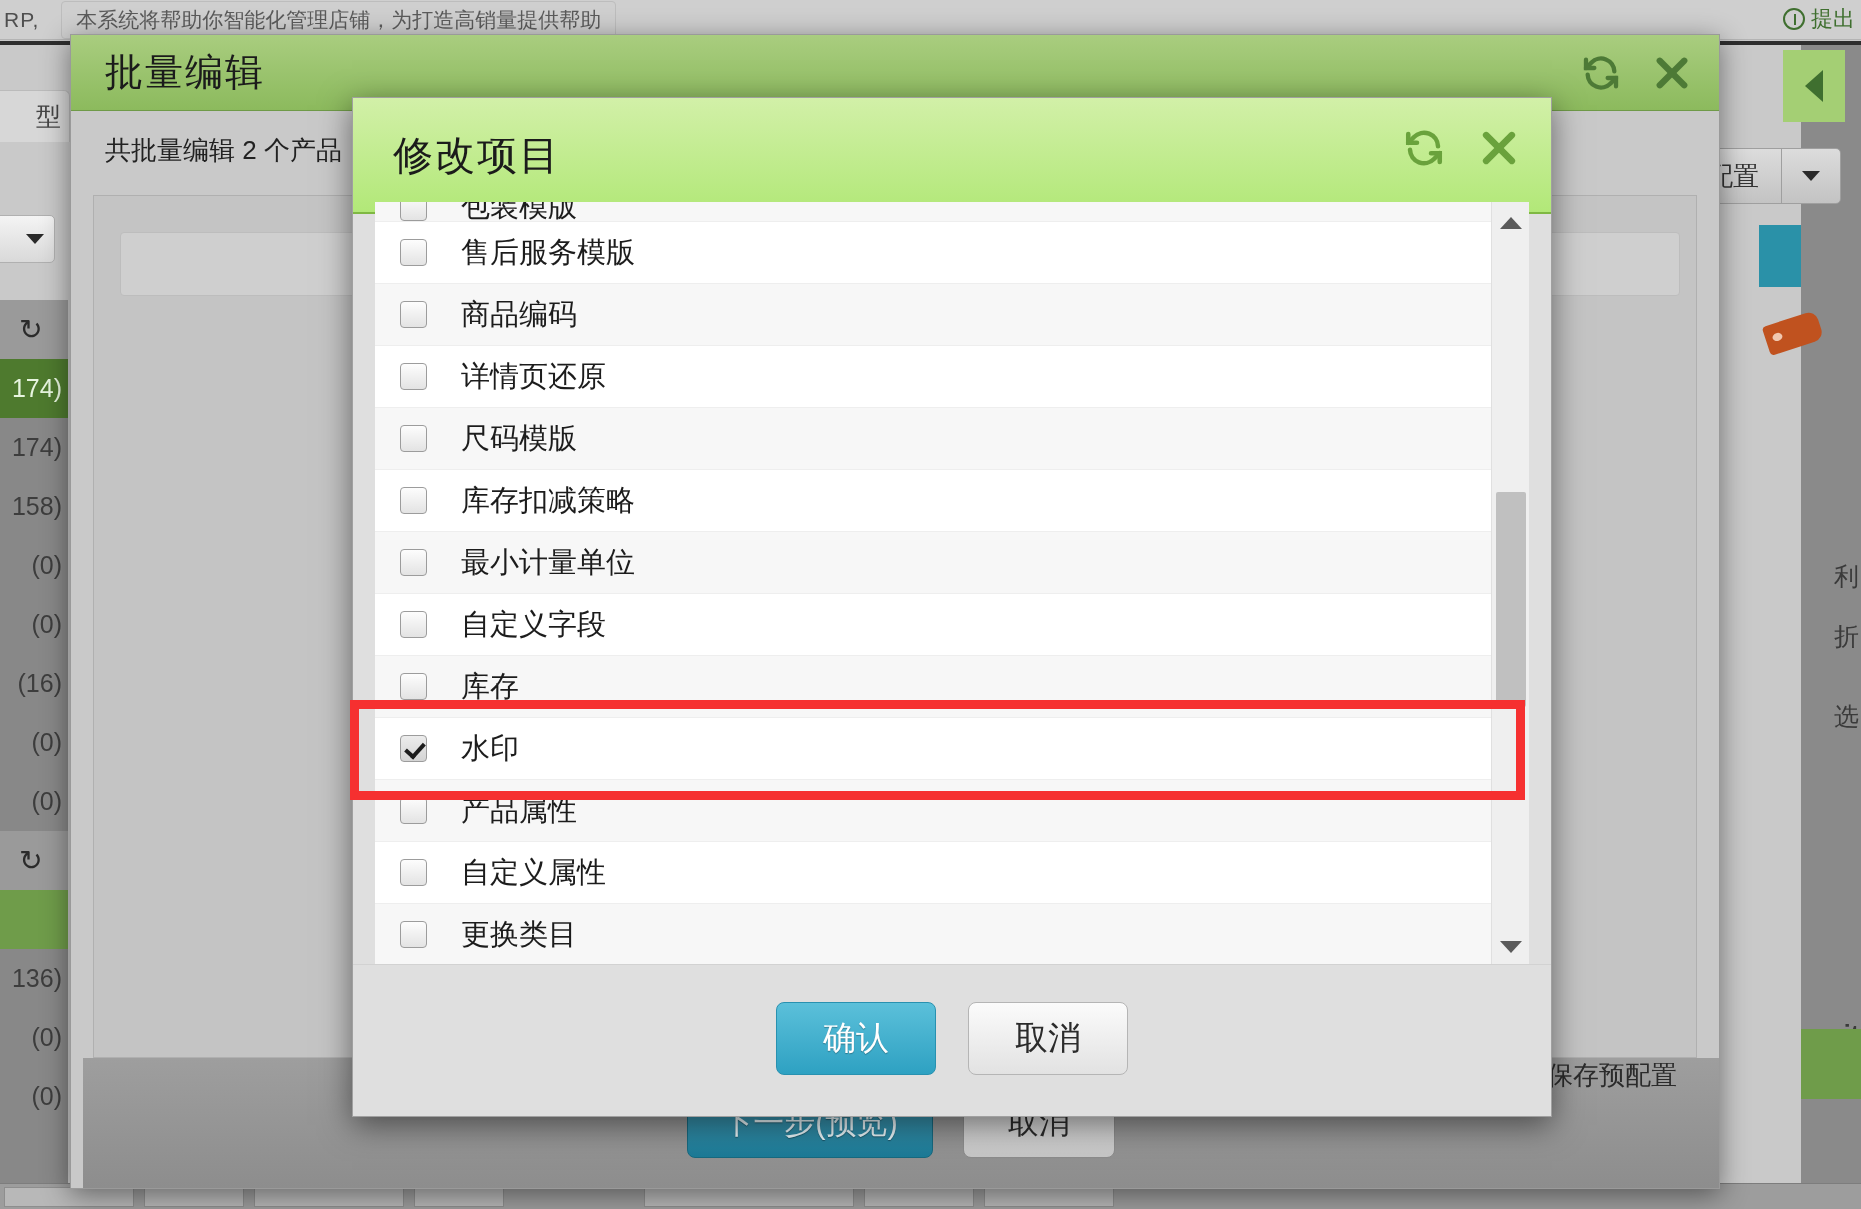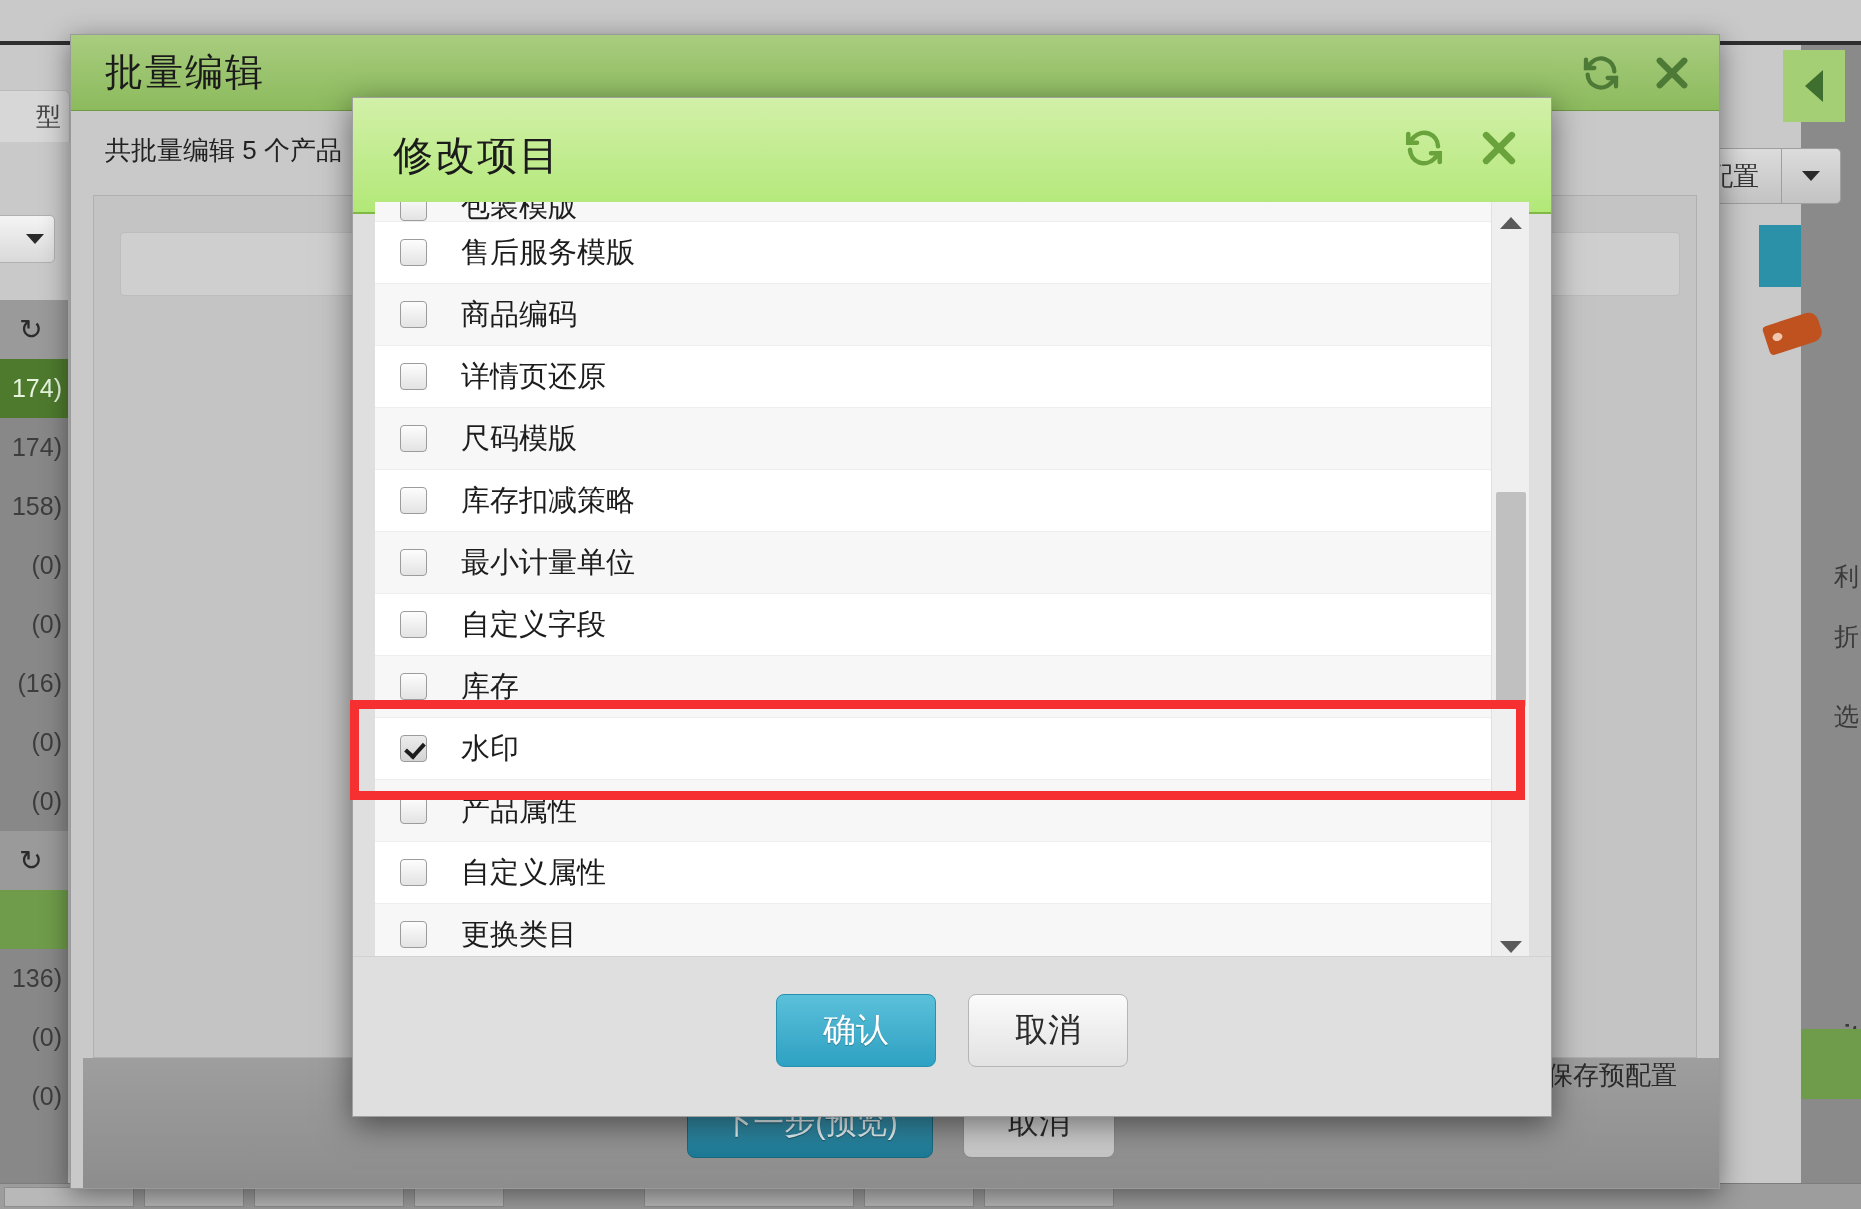--- a/index.html
+++ b/index.html
@@ -257,21 +257,21 @@
   .scroll-arrow.up { top:4px; }
   .scroll-arrow.down { bottom:4px; }
   .tri-up { width:0;height:0;border-left:11px solid transparent;border-right:11px solid transparent;border-bottom:12px solid #5a5a5a; }
   .tri-dn { width:0;height:0;border-left:11px solid transparent;border-right:11px solid transparent;border-top:12px solid #5a5a5a; }
   .scroll-thumb {
     position:absolute; left:4px; width:30px; top:290px; height:215px;
     background:#c0c0c0; border-radius:2px; cursor:pointer;
   }
 
   .inner-footer {
-    position:absolute; left:0; right:0; bottom:12px; height:148px;
+    position:absolute; left:0; right:0; bottom:4px; height:148px;
     background:#dfdfdf;
     display:flex; align-items:center; justify-content:center; gap:32px;
     border-top:1px solid #d2d2d2;
   }
   .btn-ok {
     font-size:33px; color:#fff;
     background:linear-gradient(#5bc0da,#2ea1c2);
     border:1px solid #2891b0; border-radius:8px;
     padding:13px 46px; cursor:pointer;
     text-shadow:0 1px 1px rgba(0,0,0,.3);
@@ -293,20 +293,28 @@
     width:26px; height:26px; display:inline-block;
     border:1px solid #9c9c9c; border-radius:4px;
     background:linear-gradient(#fafafa,#dedede);
   }
 </style>
 </head>
 <body>
 
 <div id="bg">
 
+  <div class="bg-topbar">
+    <span class="bg-topbar-left">RP,</span>
+    <span class="bg-topbar-mid">本系统将帮助你智能化管理店铺，为打造高销量提供帮助</span>
+    <span class="bg-topbar-right">
+      <span class="circ-icon"></span>
+      <span>提出</span>
+    </span>
+  </div>
 
   <div class="bg-tabbar"></div>
 
   <div class="bg-tab">型</div>
 
   <div class="bg-select">
     <span class="caret-down"></span>
   </div>
 
   <div class="bg-left-panel">
@@ -380,21 +388,21 @@
       <span class="icon-close">
         <svg width="42" height="42" viewBox="0 0 24 24" stroke="#4d7a36" stroke-width="3.6" stroke-linecap="round">
           <path d="M5 5 L19 19"></path>
             <path d="M19 5 L5 19"></path>
         </svg>
       </span>
     </span>
   </div>
 
   <div class="outer-subbar">
-    <span>共批量编辑 5 个产品</span>
+    <span>共批量编辑 2 个产品</span>
   </div>
 
   <div class="outer-body">
     <div class="outer-field"></div>
   </div>
 
   <div class="outer-footer">
     <button class="btn-next">下一步(预览)</button>
     <button class="btn-cancel-outer">取消</button>
     <span class="outer-footer-right">

